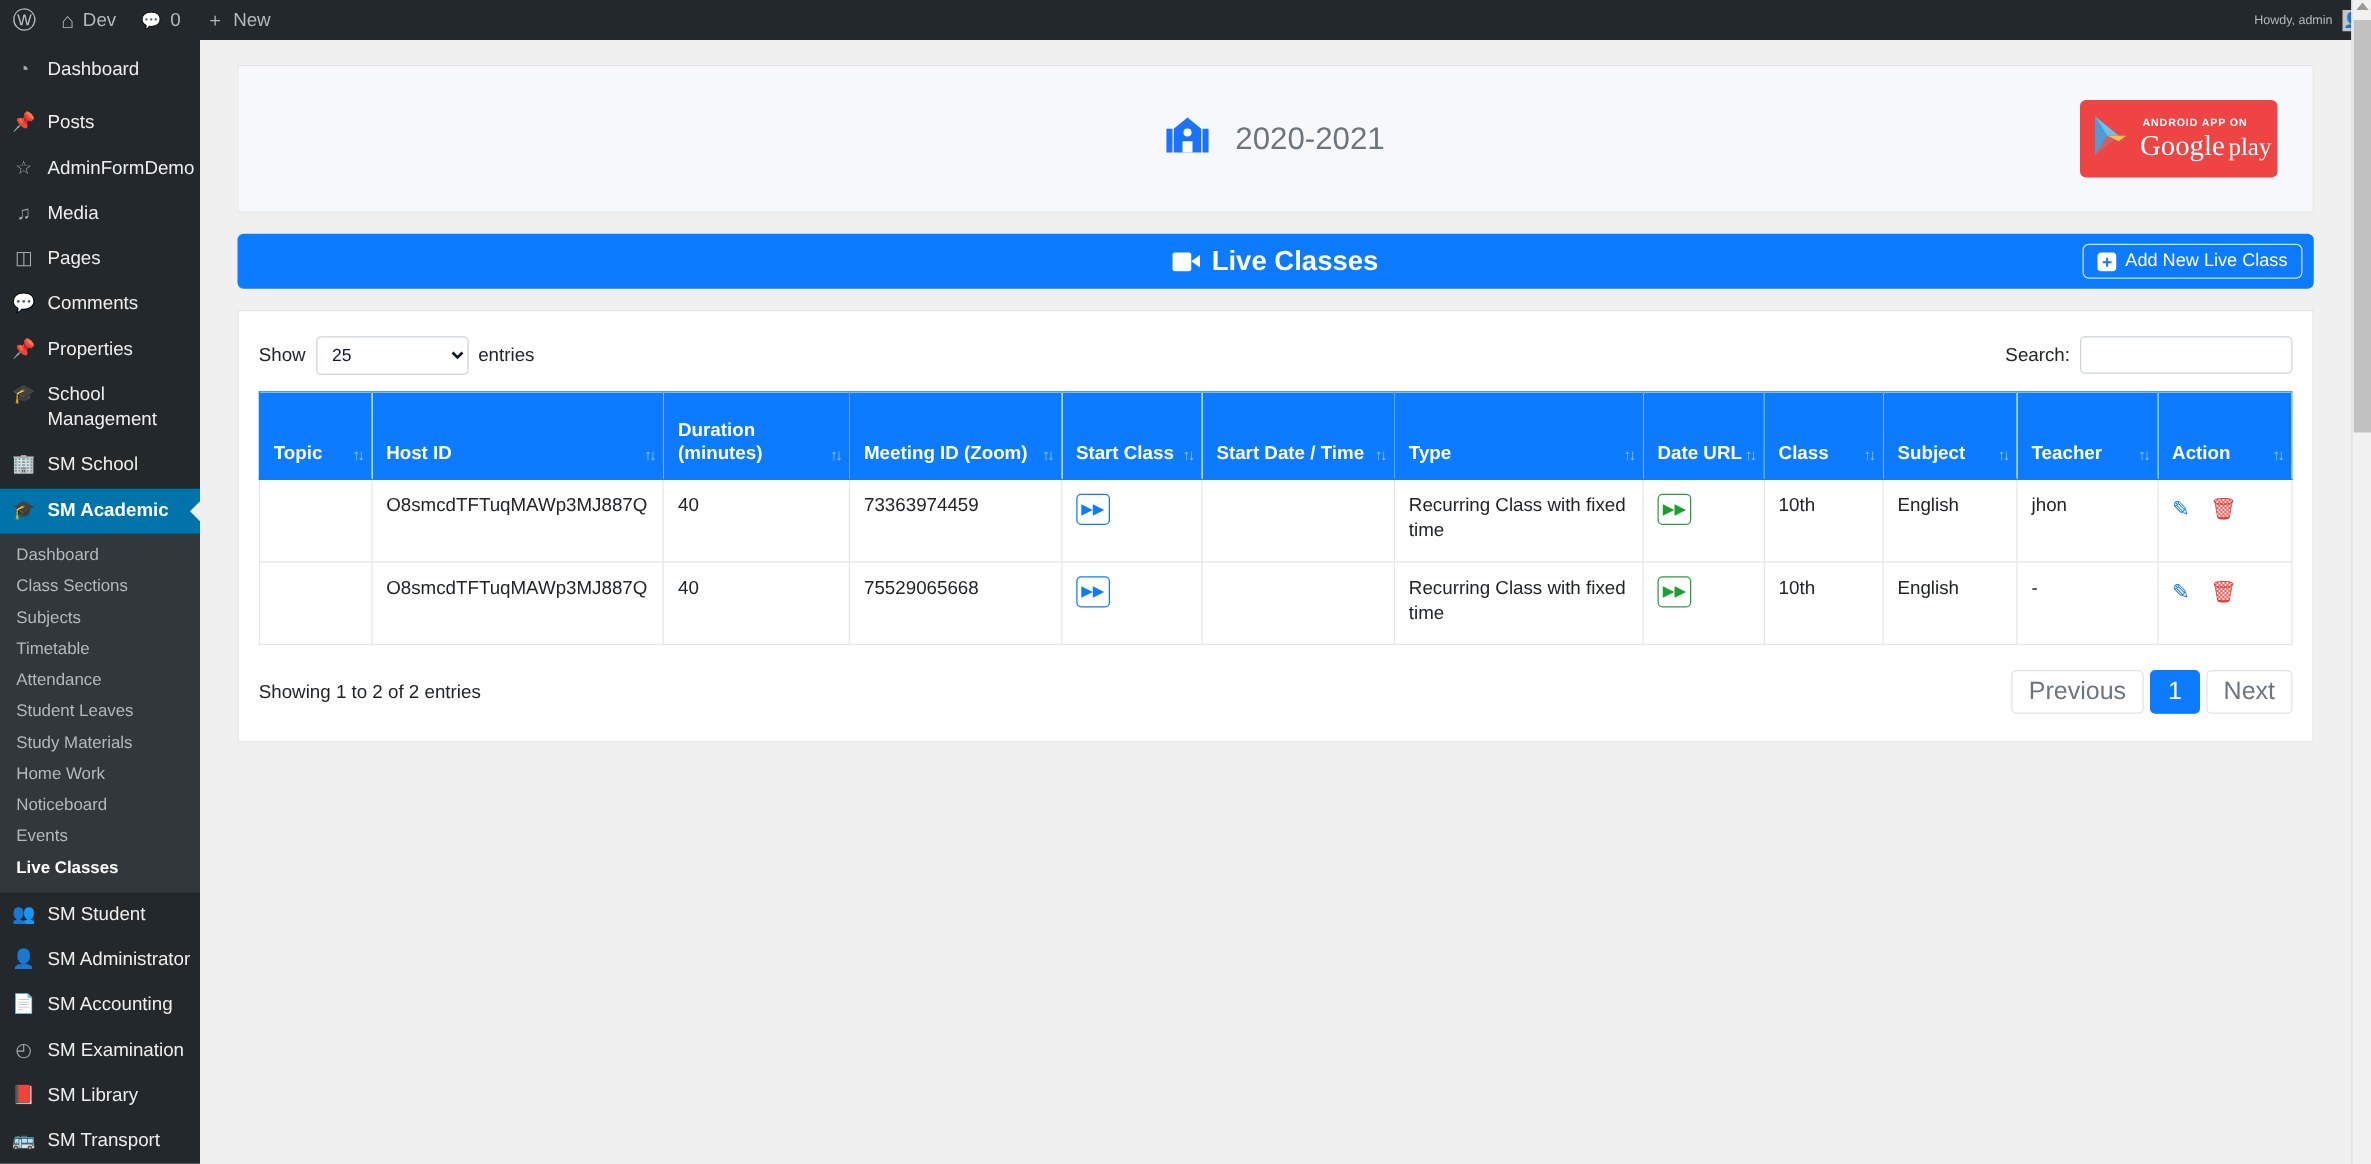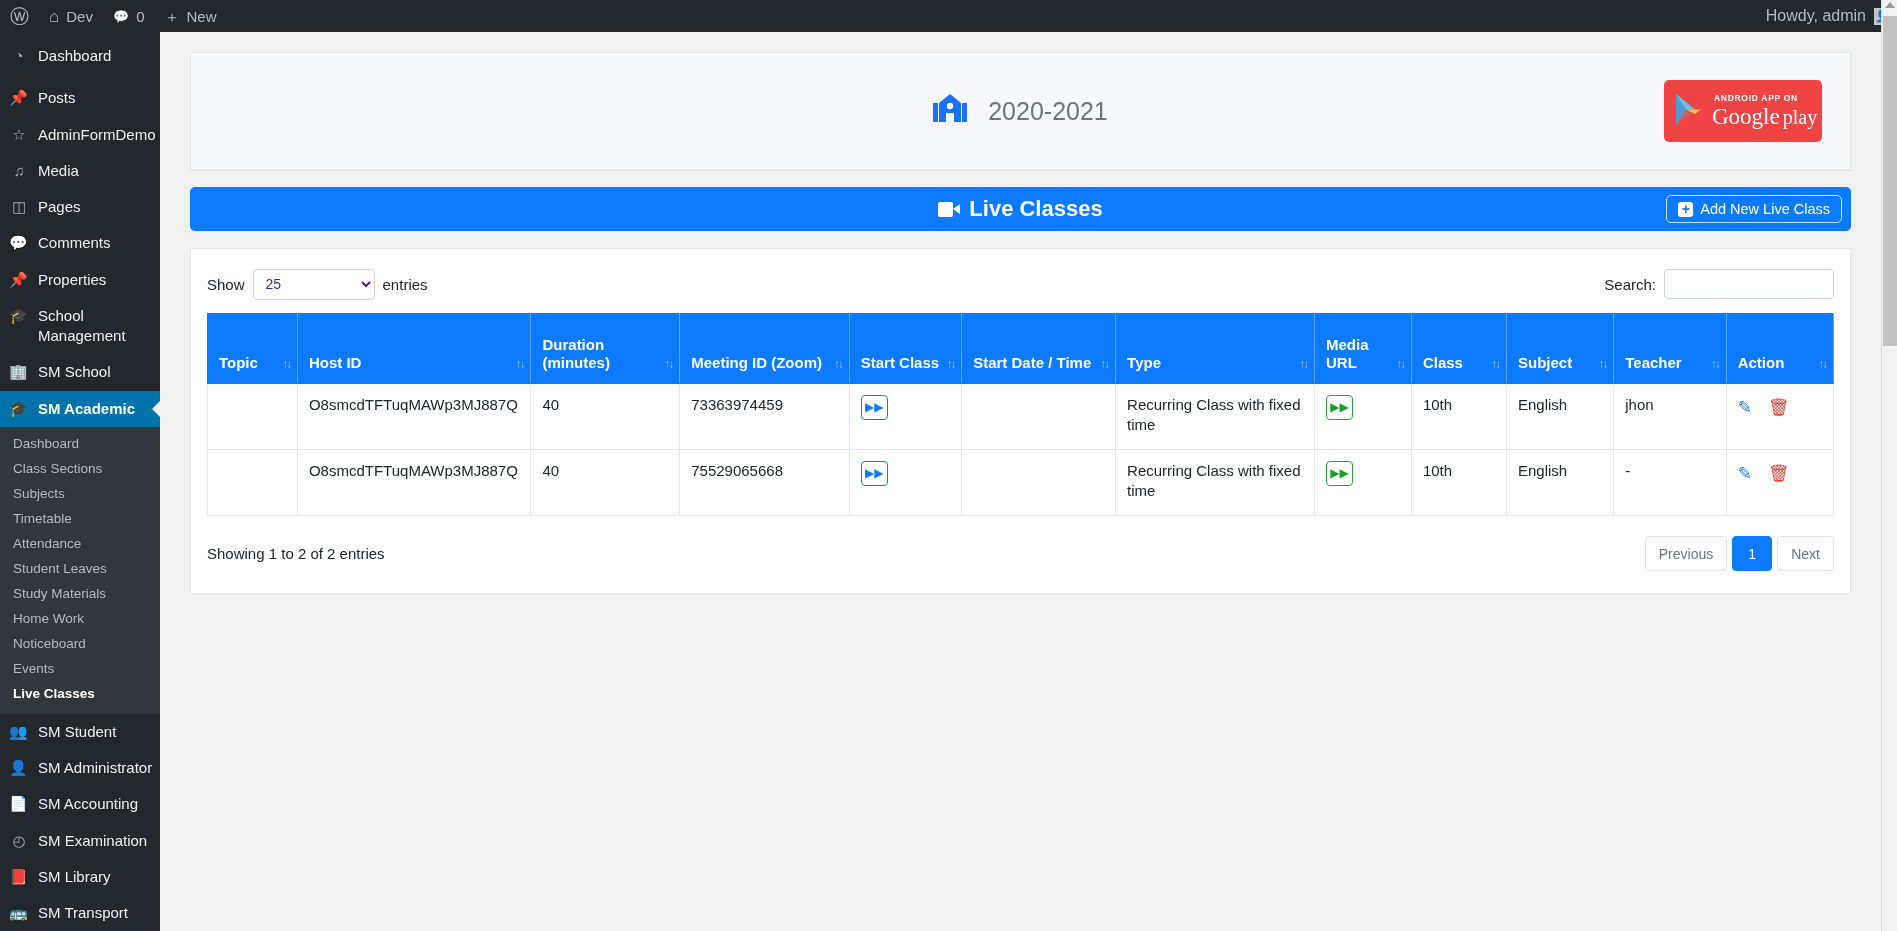--- a/index.html
+++ b/index.html
@@ -154,21 +154,21 @@
   
   #table-panel {
     margin: 17px 30px 0 30px; background: #fff;
     border: 1px solid #e3e3e3; padding: 15px 16px 22px 16px;
   }
   .dt-top { display: flex; align-items: center; height: 40px; }
   .dt-length { display: flex; align-items: center; gap: 8px; font-size: 15px; color: #212529; }
   .dt-length select {
     font-family: "Liberation Sans", sans-serif; font-size: 14px;
     padding: 5px 8px; width: 122px; height: 31px;
-    border: 1px solid #ced4da; border-radius: 4px; color: #4c1d95; background: #fff;
+    border: 1px solid #ced4da; border-radius: 4px; color: #0f172a; background: #fff;
   }
   .dt-filter { margin-left: auto; display: flex; align-items: center; gap: 8px; font-size: 15px; color: #212529; justify-content: flex-end; }
   .dt-filter input {
     font-family: "Liberation Sans", sans-serif; font-size: 14px;
     width: 170px; height: 30px; padding: 4px 8px;
     border: 1px solid #ced4da; border-radius: 4px;
   }
 
   table { border-collapse: collapse; width: 100%; margin-top: 9px; table-layout: fixed; }
   thead th {
@@ -196,21 +196,21 @@
   .act-icons { display: flex; gap: 16px; align-items: center; padding-top: 2px; }
   .ic-edit { color: #0d7bff; font-size: 17px; cursor: pointer; }
   .ic-del { color: #e23b32; font-size: 17px; cursor: pointer; }
 
   .dt-bottom { display: flex; align-items: center; margin-top: 20px; }
   .dt-info { font-size: 15px; color: #212529; }
   .dt-pagination { margin-left: auto; display: flex; gap: 5px; }
   .page-btn {
     min-width: 40px; height: 35px; padding: 0 13px;
     border: 1px solid #dee2e6; background: #fff; color: #6c757d;
-    font-size: 14px; font-family: "Liberation Sans", sans-serif;
+    font-size: 20px; font-family: "Liberation Sans", sans-serif;
     border-radius: 4px; display: flex; align-items: center; justify-content: center;
     cursor: pointer;
   }
   .page-btn.active { background: #0d7bff; border-color: #0d7bff; color: #fff; }
 </style>
 </head>
 <body>
 
 <div id="adminbar">
   <div class="ab-item">
@@ -222,21 +222,21 @@
   </div>
   <div class="ab-item">
     <span class="ab-icon" style="font-size:13px;">💬</span>
     <span>0</span>
   </div>
   <div class="ab-item">
     <span class="ab-icon" style="font-size:15px;">＋</span>
     <span>New</span>
   </div>
   <div class="ab-right">
-    <span style="font-size:16px;">Howdy, admin</span>
+    <span style="font-size:10px;">Howdy, admin</span>
     <span class="avatar-sq">👤</span>
   </div>
 </div>
 
 <div id="scrollbar">
   <div class="arrow-up"></div>
   <div class="thumb"></div>
 </div>
 
 <div id="sidebar">
@@ -402,21 +402,21 @@
       </colgroup>
       <thead>
         <tr id="head-row">
             <th><span>Topic</span><span class="sorter">↑↓</span></th>
             <th><span>Host ID</span><span class="sorter">↑↓</span></th>
             <th><span>Duration (minutes)</span><span class="sorter">↑↓</span></th>
             <th><span>Meeting ID (Zoom)</span><span class="sorter">↑↓</span></th>
             <th><span>Start Class</span><span class="sorter">↑↓</span></th>
             <th><span>Start Date / Time</span><span class="sorter">↑↓</span></th>
             <th><span>Type</span><span class="sorter">↑↓</span></th>
-            <th><span>Media URL</span><span class="sorter">↑↓</span></th>
+            <th><span>Date URL</span><span class="sorter">↑↓</span></th>
             <th><span>Class</span><span class="sorter">↑↓</span></th>
             <th><span>Subject</span><span class="sorter">↑↓</span></th>
             <th><span>Teacher</span><span class="sorter">↑↓</span></th>
             <th><span>Action</span><span class="sorter">↑↓</span></th>
           </tr>
       </thead>
       <tbody id="body-rows">
           <tr>
             <td></td>
             <td>O8smcdTFTuqMAWp3MJ887Q</td>

